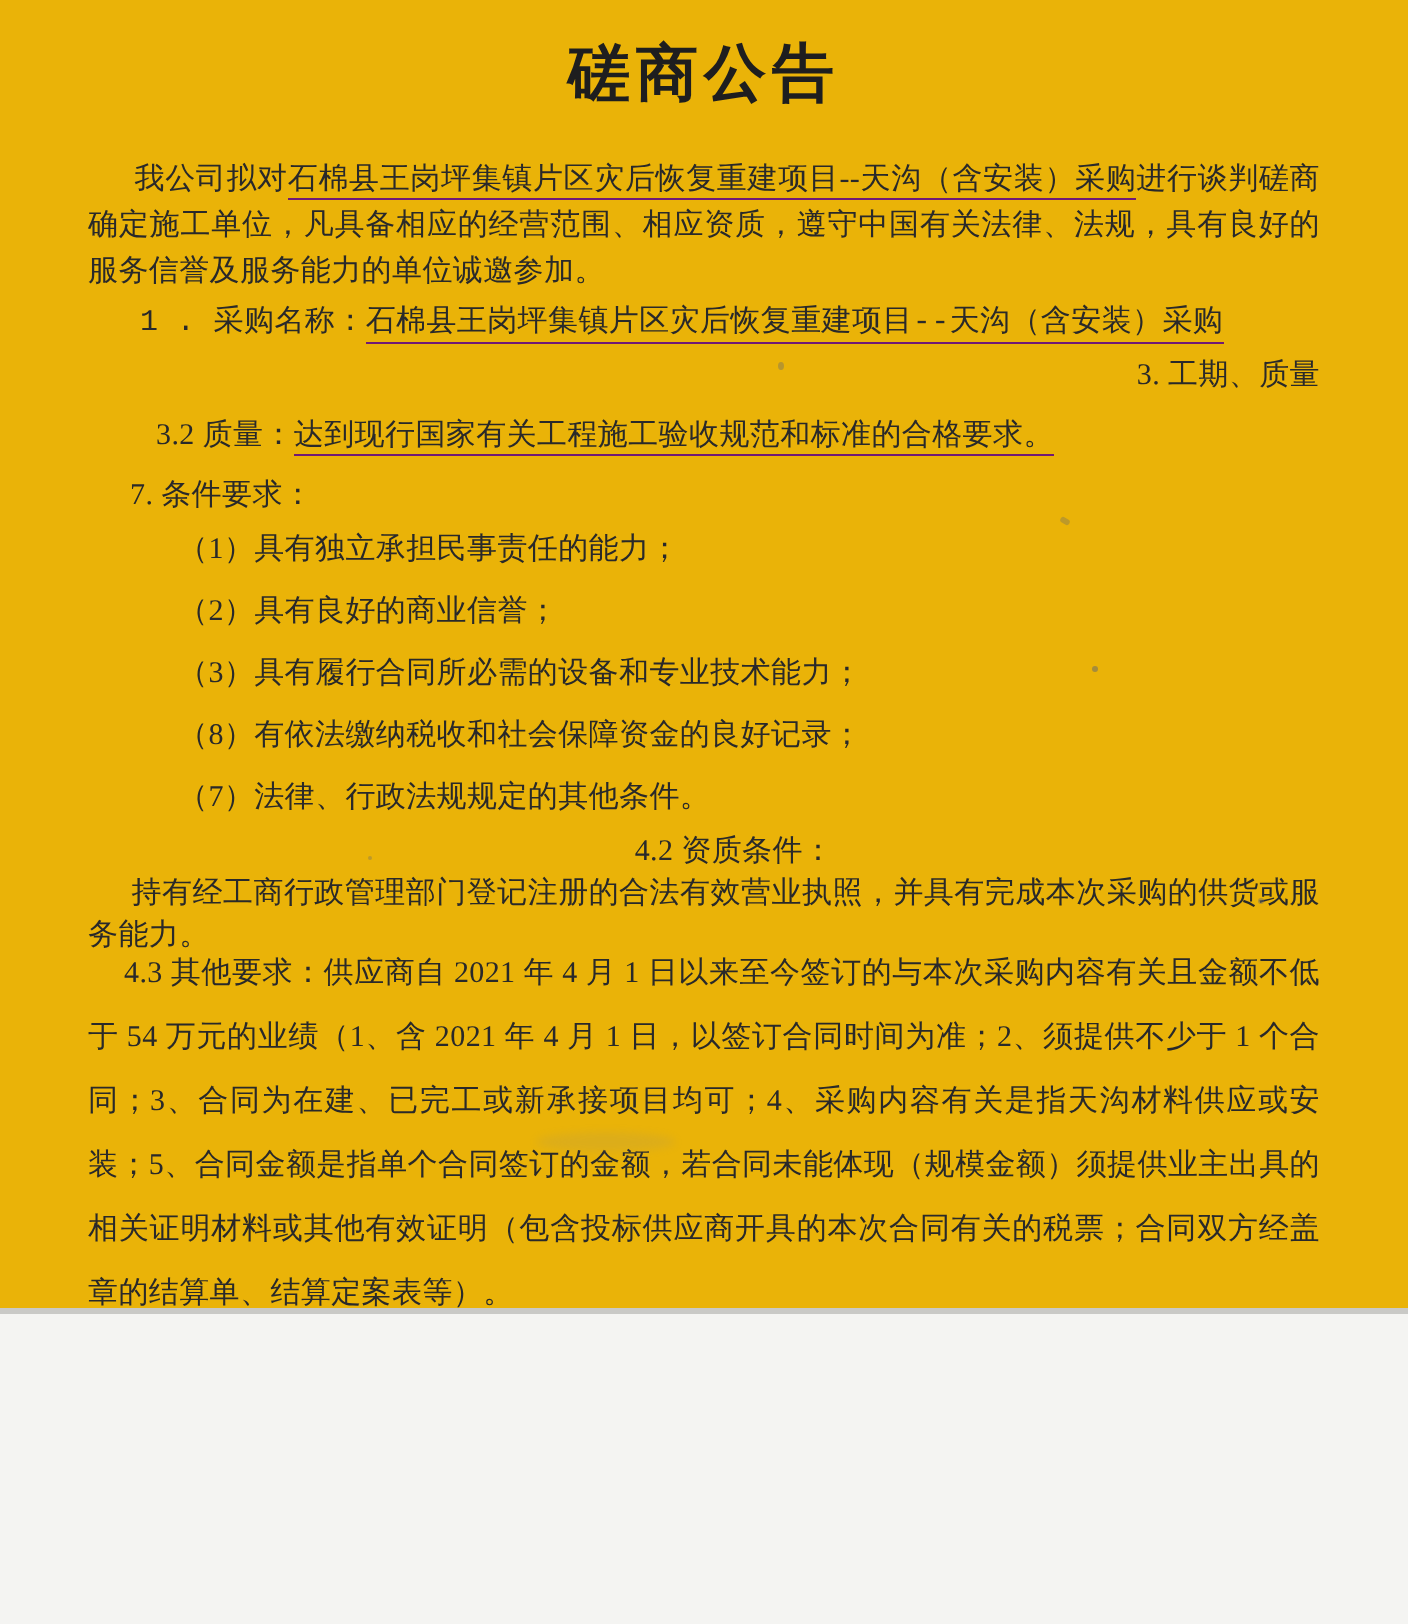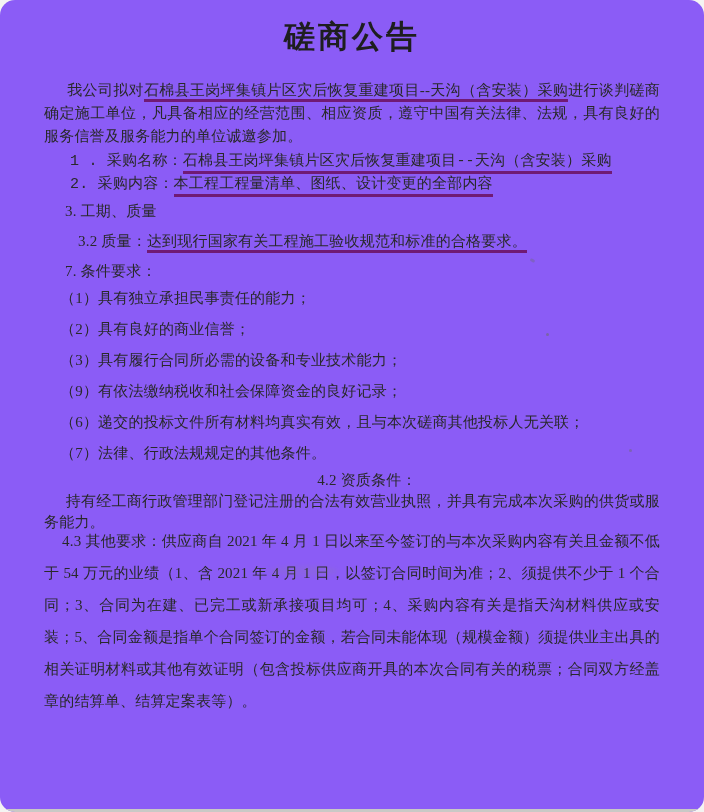--- a/index.html
+++ b/index.html
@@ -2,48 +2,48 @@
 <html><head>
 <meta charset="utf-8">
 <style>
   html, body { margin:0; padding:0; }
   body {
     width:704px; height:812px; overflow:hidden;
     background:#f4f4f2;
     font-family:"Liberation Serif","DejaVu Serif",serif;
   }
   .page {
-    position:relative; width:704px; height:812px;
-    background:#8b5cf6; color:#29292a; overflow:hidden;border-radius:15px;
+    position:relative; width:704px; height:657px;
+    background:#eab308; color:#29292a; overflow:hidden;
   }
   .content { padding:16px 44px 0 44px; }
 
   h1.doc-title {
     margin:0; font-size:31px; line-height:42px; font-weight:700;
     text-align:center; letter-spacing:3px; color:#1e1e1f;
   }
 
   .content { font-size:15px; letter-spacing:0.2px; }
 
   p, .row, .h-sec { margin:0; }
 
   .intro { margin-top:21px; line-height:23px; text-align:justify; text-indent:1.55em; }
 
-  .u { border-bottom:3px solid #701a75; padding-bottom:1px; }
+  .u { border-bottom:1px solid #701a75; padding-bottom:1px; }
 
   .items { margin-top:2px;font-family:Liberation Mono, monospace; }
   .item-row { line-height:23px; margin-left:26px; white-space:nowrap; }
 
-  .h-sec3 { margin-top:4px; margin-left:21px; line-height:23px; }
+  .h-sec3 { margin-top:4px; margin-left:21px; line-height:23px;text-align:right; }
   .row-sub3 { margin-top:7px; margin-left:34px; line-height:23px; white-space:nowrap; }
   .h-sec4 { margin-top:7px; margin-left:21px; line-height:23px; }
   .h-41 { margin-top:13px; margin-left:30px; line-height:23px; }
 
   .conditions { margin-top:0; }
-  .cond-row { line-height:31px; margin-left:16px; white-space:nowrap; }
+  .cond-row { line-height:31px; margin-left:45px; white-space:nowrap; }
 
   .h-42 { margin-top:0; margin-left:30px; line-height:22px;text-align:center; }
   .p-42 { line-height:21px; text-align:justify; text-indent:1.45em; }
 
   .p-43 { margin-top:-8px; line-height:32px; text-align:justify; text-indent:1.2em; }
 
   
   .speck { position:absolute; background:#6b6b68; border-radius:50%; }
   .sp1 { left:546px; top:333px; width:3px; height:3px; opacity:.55; }
   .sp2 { left:530px; top:259px; width:5px; height:3px; opacity:.35; border-radius:2px; transform:rotate(30deg); }
@@ -65,37 +65,35 @@
 
 <div class="page">
   <div class="content">
 
     <h1 class="doc-title">磋商公告</h1>
 
     <p class="intro"><span>我公司拟对</span><span class="u">石棉县王岗坪集镇片区灾后恢复重建项目--天沟（含安装）采购</span><span>进行谈判磋商确定施工单位，凡具备相应的经营范围、相应资质，遵守中国有关法律、法规，具有良好的服务信誉及服务能力的单位诚邀参加。</span></p>
 
     <div class="items">
       <div class="row item-row"><span>1 . 采购名称：</span><span class="u">石棉县王岗坪集镇片区灾后恢复重建项目--天沟（含安装）采购</span></div>
-      <div class="row item-row"><span>2.  采购内容：</span><span class="u">本工程工程量清单、图纸、设计变更的全部内容</span></div>
     </div>
 
     <div class="h-sec h-sec3">3. 工期、质量</div>
 
 
     <div class="row row-sub3"><span>3.2 质量：</span><span class="u">达到现行国家有关工程施工验收规范和标准的合格要求。</span></div>
 
     <div class="h-sec h-sec4">7. 条件要求：</div>
 
 
     <div class="conditions">
       <div class="cond-row">（1）具有独立承担民事责任的能力；</div>
       <div class="cond-row">（2）具有良好的商业信誉；</div>
       <div class="cond-row">（3）具有履行合同所必需的设备和专业技术能力；</div>
-      <div class="cond-row">（9）有依法缴纳税收和社会保障资金的良好记录；</div>
-      <div class="cond-row">（6）递交的投标文件所有材料均真实有效，且与本次磋商其他投标人无关联；</div>
+      <div class="cond-row">（8）有依法缴纳税收和社会保障资金的良好记录；</div>
       <div class="cond-row">（7）法律、行政法规规定的其他条件。</div>
     </div>
 
     <div class="h-sec h-42">4.2 资质条件：</div>
 
     <p class="p-42">持有经工商行政管理部门登记注册的合法有效营业执照，并具有完成本次采购的供货或服务能力。</p>
 
     <p class="p-43"><span>4.3 其他要求：</span><span>供应商自 2021 年 4 月 1 日以来至今签订的与本次采购内容有关且金额不低于 54 万元的业绩（1、含 2021 年 4 月 1 日，以签订合同时间为准；2、须提供不少于 1 个合同；3、合同为在建、已完工或新承接项目均可；4、采购内容有关是指天沟材料供应或安装；5、合同金额是指单个合同签订的金额，若合同未能体现（规模金额）须提供业主出具的相关证明材料或其他有效证明（包含投标供应商开具的本次合同有关的税票；合同双方经盖章的结算单、结算定案表等）。</span></p>
 
   </div>

